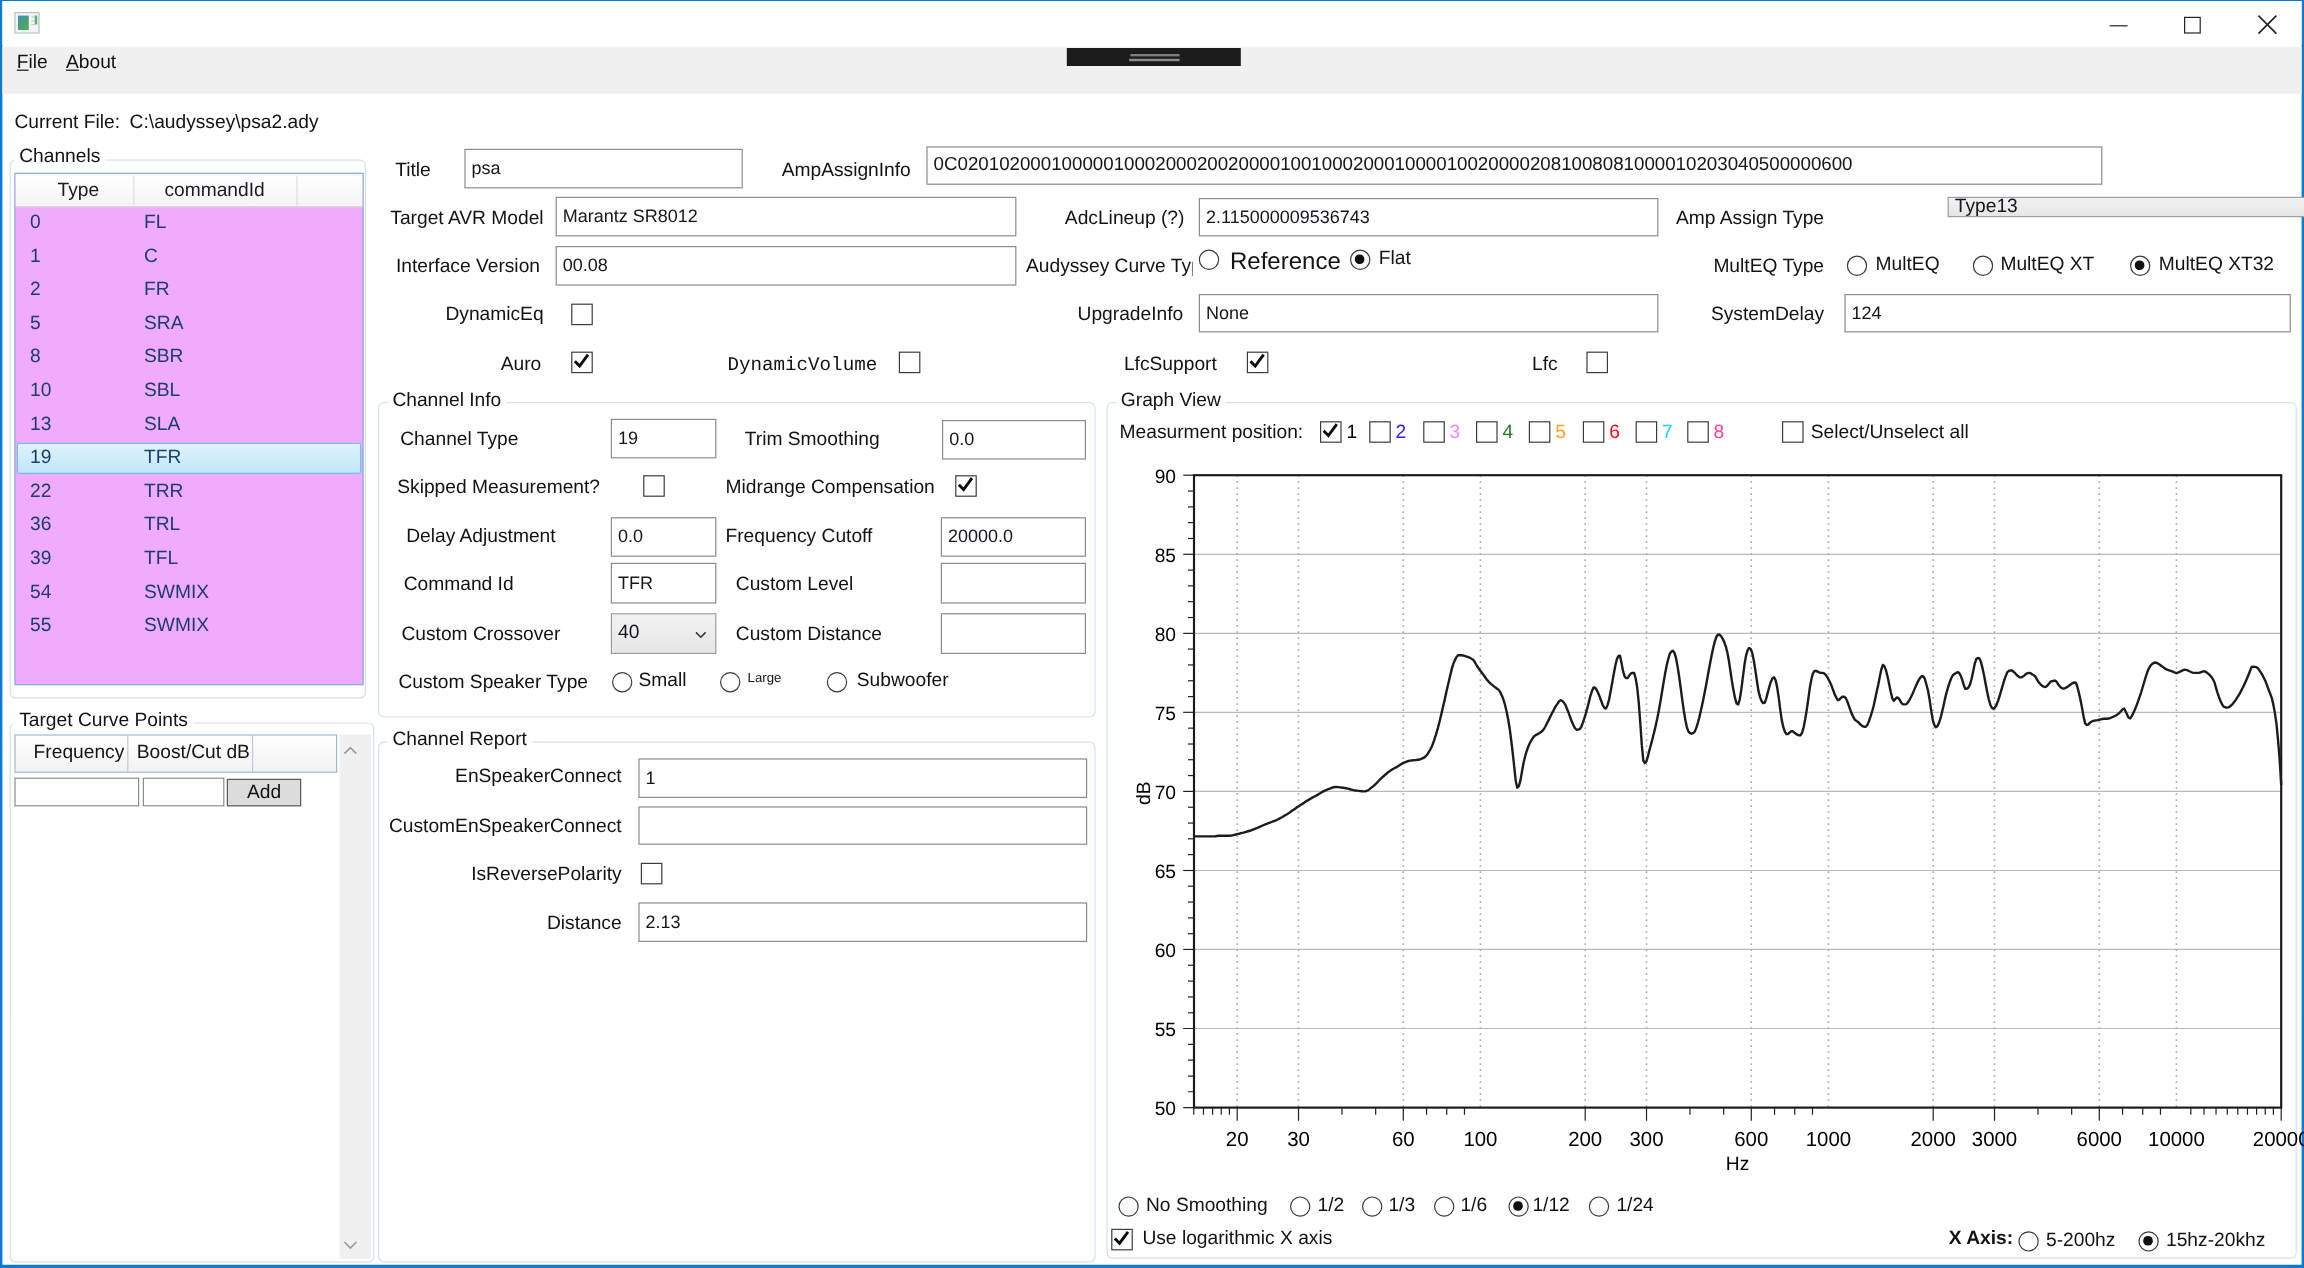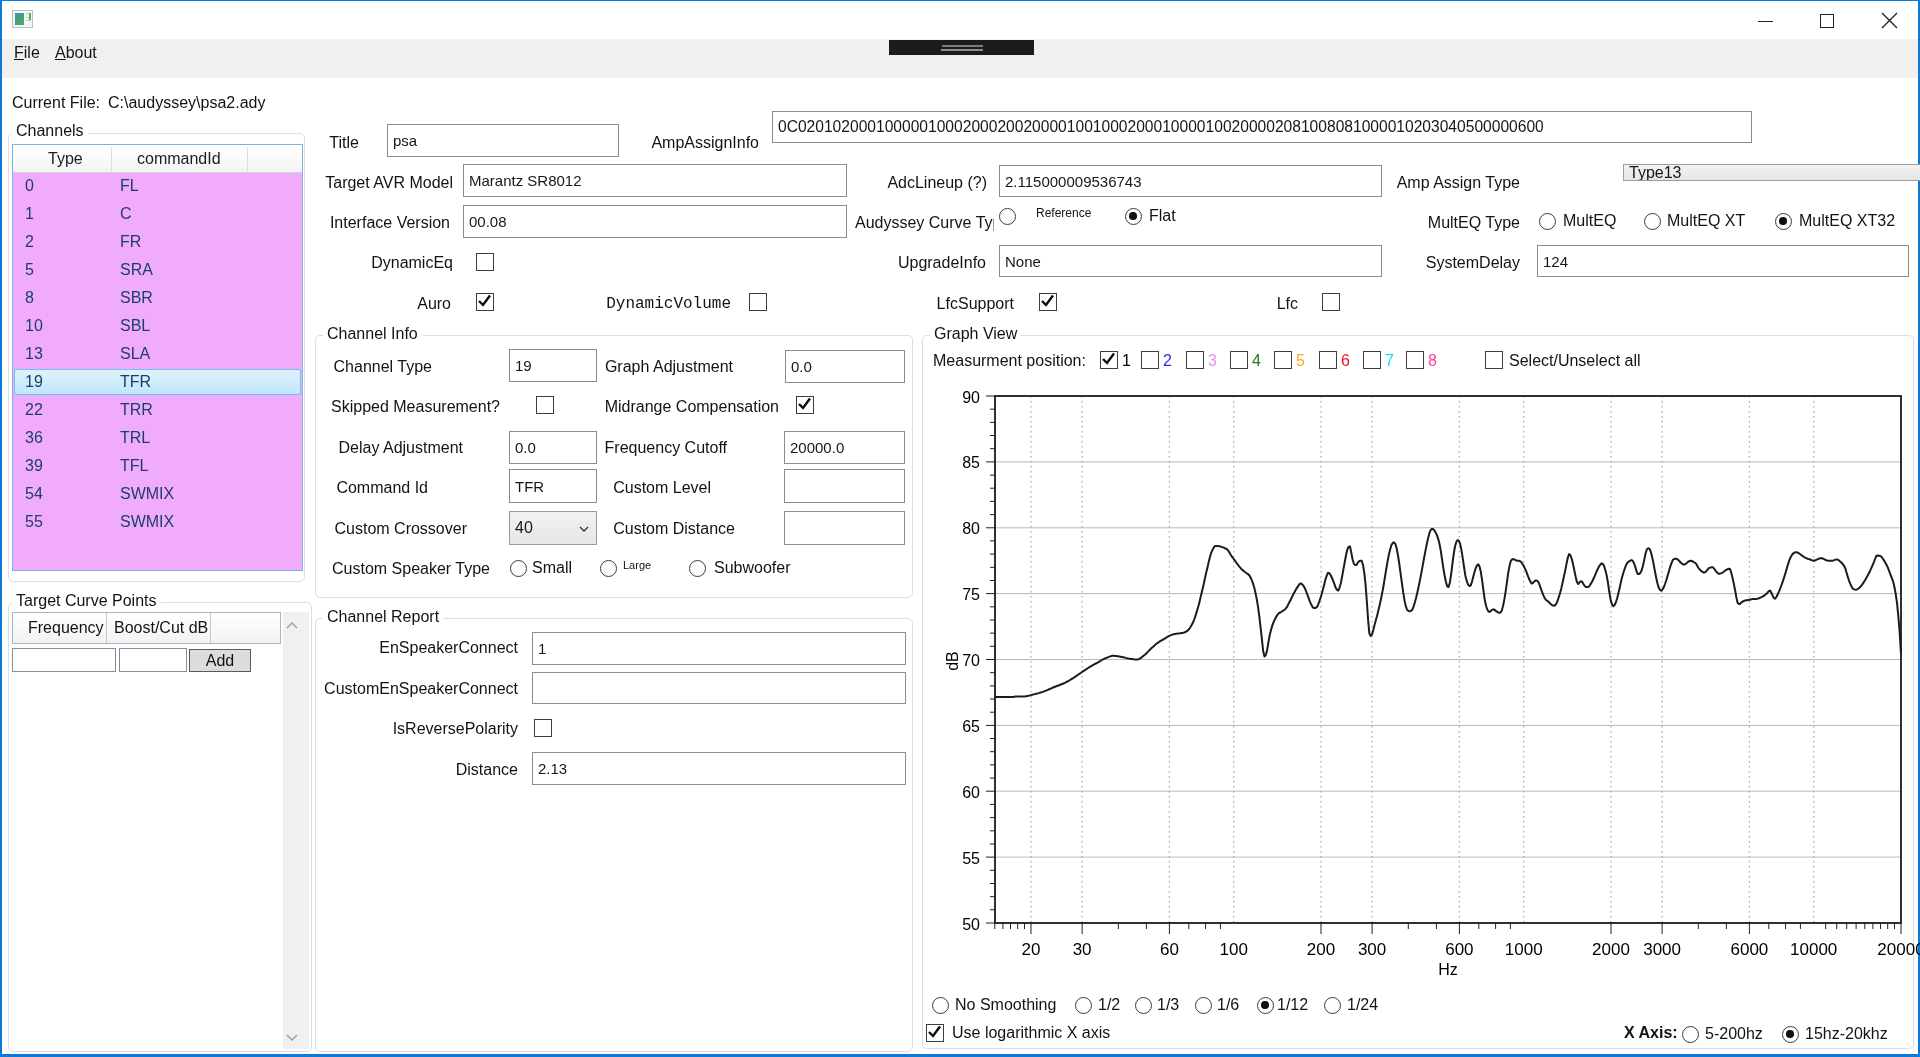--- a/index.html
+++ b/index.html
@@ -97,34 +97,34 @@
 <svg width="12" height="7" viewBox="0 0 12 7" style="position:absolute;left:284px;top:621px">
       <path d="M1,6 L6,1 L11,6" fill="none" stroke="#9b9b9b" stroke-width="1.4"></path>
     </svg>
 <svg width="12" height="7" viewBox="0 0 12 7" style="position:absolute;left:284px;top:1033px">
       <path d="M1,1 L6,6 L11,1" fill="none" stroke="#9b9b9b" stroke-width="1.4"></path>
     </svg>
 
 <div class="lbl" style="right:1559px;top:133px;font-size:16px;">Title</div>
 <div class="inp" style="left:385px;top:123px;width:232px;height:33px;font-size:15px">psa</div>
 <div class="lbl" style="right:1159px;top:133px;font-size:16px;">AmpAssignInfo</div>
-<div class="inp" style="left:770px;top:110px;width:980px;height:32px;font-size:15.6px">0C02010200010000010002000200200001001000200010000100200002081008081000010203040500000600</div>
+<div class="inp" style="left:770px;top:121px;width:980px;height:32px;font-size:15.6px">0C02010200010000010002000200200001001000200010000100200002081008081000010203040500000600</div>
 <div class="lbl" style="right:1465px;top:173px;font-size:16px;">Target AVR Model</div>
 <div class="inp" style="left:461px;top:163px;width:384px;height:33px;font-size:15px">Marantz SR8012</div>
 <div class="lbl" style="right:931px;top:173px;font-size:16px;">AdcLineup (?)</div>
 <div class="inp" style="left:997px;top:164px;width:383px;height:32px;font-size:15px">2.115000009536743</div>
 <div class="lbl" style="right:398px;top:173px;font-size:16px;">Amp Assign Type</div>
 <div class="inp combo" style="left:1621px;top:163px;width:373px;height:17px">Type13<svg width="10" height="6" viewBox="0 0 10 6" style="position:absolute;right:7px;top:13px">
         <path d="M1,1 L5,5 L9,1" fill="none" stroke="#333" stroke-width="1.3"></path>
       </svg></div>
 <div class="lbl" style="right:1468px;top:213px;font-size:16px;">Interface Version</div>
 <div class="inp" style="left:461px;top:204px;width:384px;height:33px;font-size:15px">00.08</div>
 <div class="lbl" style="left:853px;top:213px;font-size:16px;width:139px;overflow:hidden">Audyssey Curve Typ</div>
 <div class="rd" style="left:997px;top:207px"></div>
-<div class="lbl" style="left:1023px;top:206px;font-size:12px;margin-left:11px;">Reference</div>
+<div class="lbl" style="left:1023px;top:206px;font-size:20px;">Reference</div>
 <div class="rd sel" style="left:1123px;top:207px"></div>
 <div class="lbl" style="left:1147px;top:206px;font-size:16px;">Flat</div>
 <div class="lbl" style="right:398px;top:213px;font-size:16px;">MultEQ Type</div>
 <div class="rd" style="left:1537px;top:212px"></div>
 <div class="lbl" style="left:1561px;top:211px;font-size:16px;">MultEQ</div>
 <div class="rd" style="left:1642px;top:212px"></div>
 <div class="lbl" style="left:1665px;top:211px;font-size:16px;">MultEQ XT</div>
 <div class="rd sel" style="left:1773px;top:212px"></div>
 <div class="lbl" style="left:1797px;top:211px;font-size:16px;">MultEQ XT32</div>
 <div class="lbl" style="right:1465px;top:253px;font-size:16px;">DynamicEq</div>
@@ -147,21 +147,21 @@
         <path d="M2,8 L6,12 L13,2.5" fill="none" stroke="#0d0d0d" stroke-width="2.4"></path>
       </svg>
     </div>
 <div class="lbl" style="right:620px;top:294px;font-size:16px;">Lfc</div>
 <div class="cb" style="left:1320px;top:292px"></div>
 
 <div class="gb" style="left:313px;top:334px;width:598px;height:263px"></div>
 <div class="gt" style="left:321px;top:324px">Channel Info</div>
 <div class="lbl" style="right:1486px;top:357px;font-size:16px;">Channel Type</div>
 <div class="inp" style="left:507px;top:348px;width:88px;height:33px;font-size:15px">19</div>
-<div class="lbl" style="right:1185px;top:357px;font-size:16px;">Graph Adjustment</div>
+<div class="lbl" style="right:1185px;top:357px;font-size:16px;">Trim Smoothing</div>
 <div class="inp" style="left:783px;top:349px;width:120px;height:33px;font-size:15px">0.0</div>
 <div class="lbl" style="right:1418px;top:397px;font-size:16px;">Skipped Measurement?</div>
 <div class="cb" style="left:534px;top:395px"></div>
 <div class="lbl" style="right:1139px;top:397px;font-size:16px;">Midrange Compensation</div>
 <div class="cb" style="left:794px;top:395px">
       <svg width="15" height="15" viewBox="0 0 15 15" style="position:absolute;left:0px;top:-1px">
         <path d="M2,8 L6,12 L13,2.5" fill="none" stroke="#0d0d0d" stroke-width="2.4"></path>
       </svg>
     </div>
 <div class="lbl" style="right:1455px;top:438px;font-size:16px;">Delay Adjustment</div>

